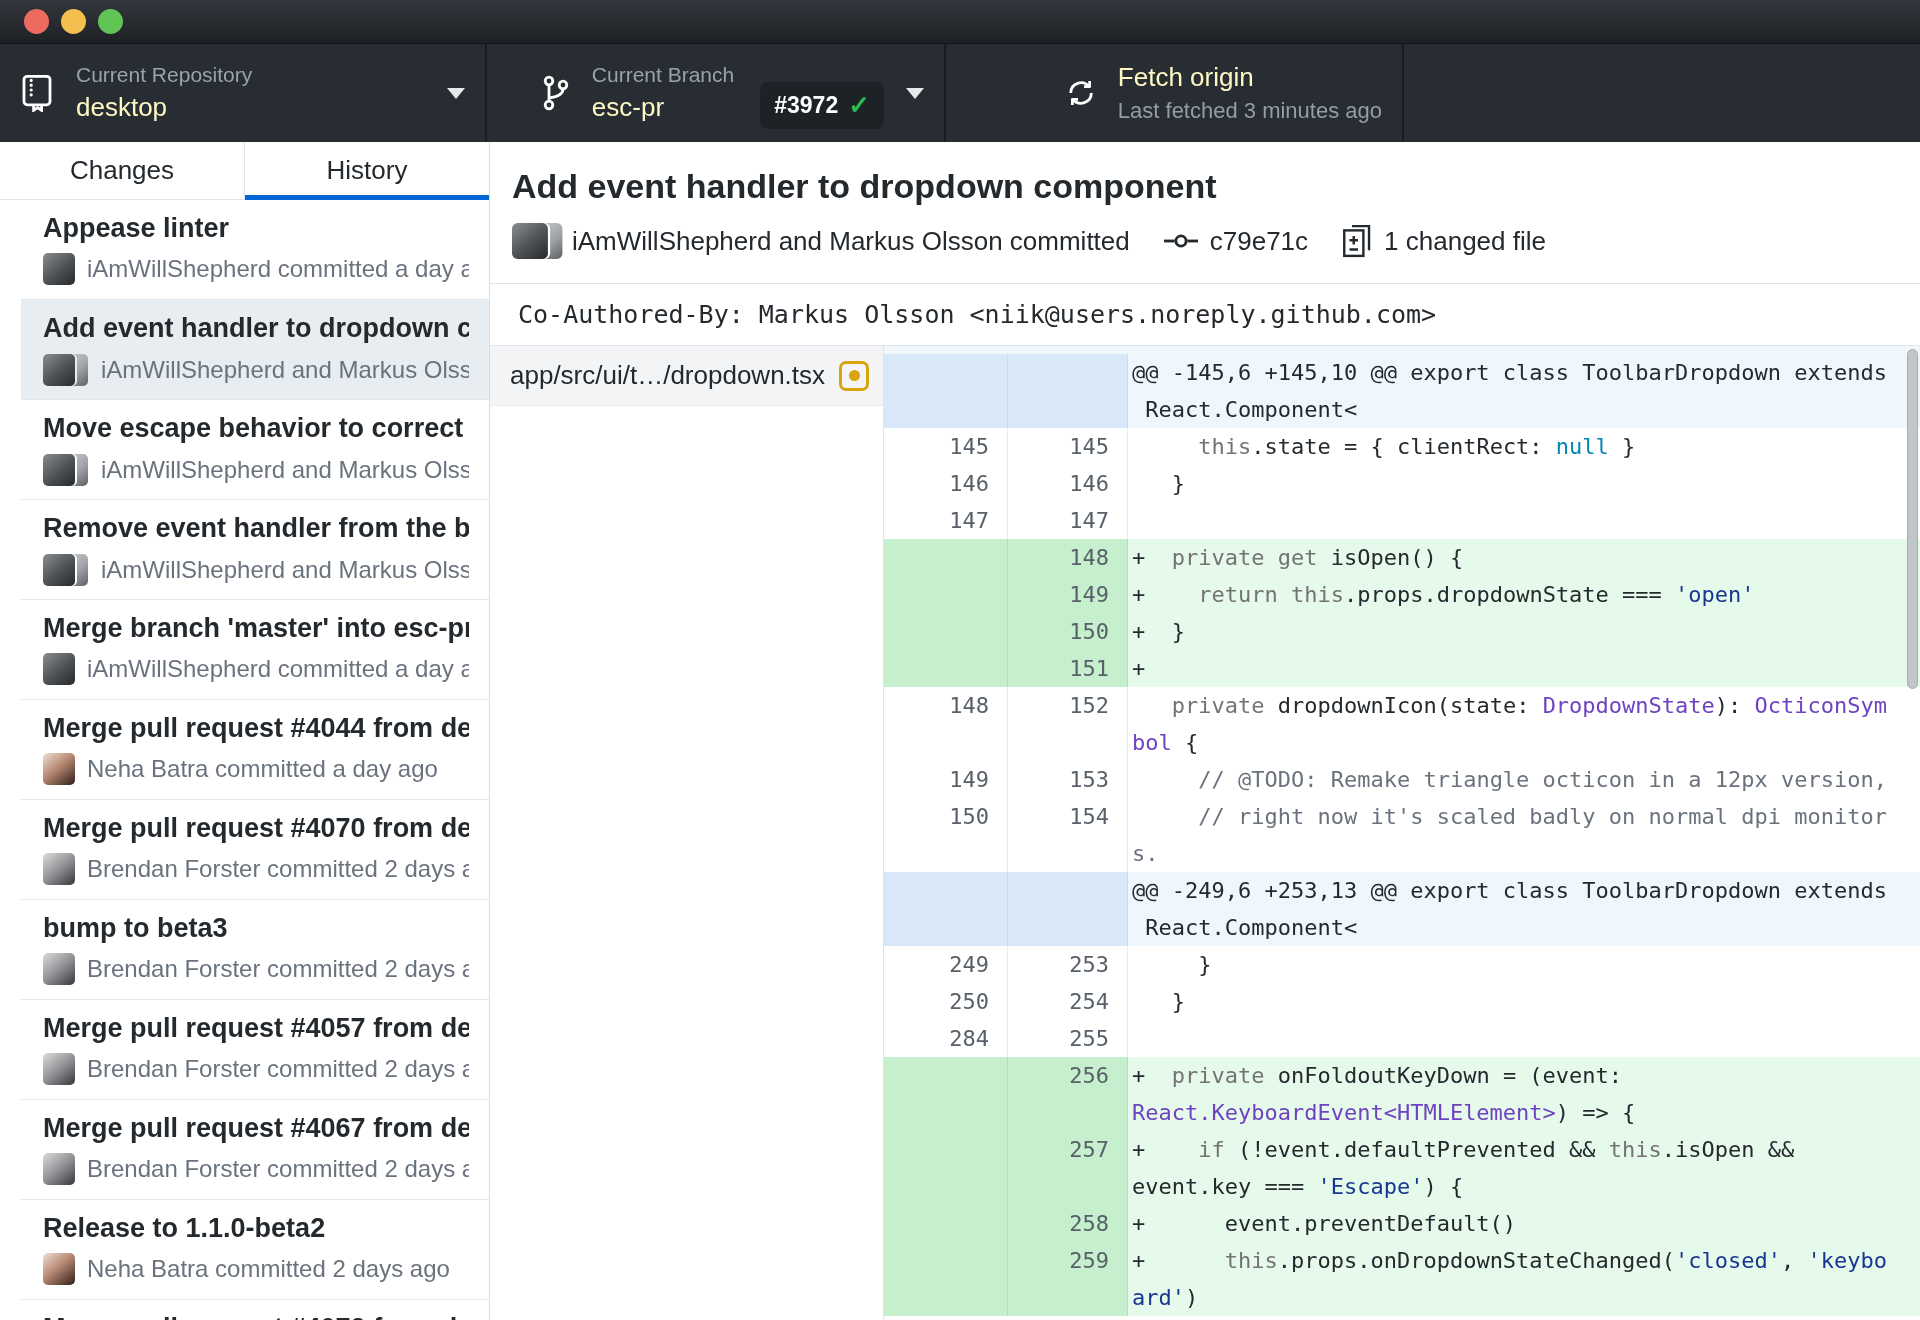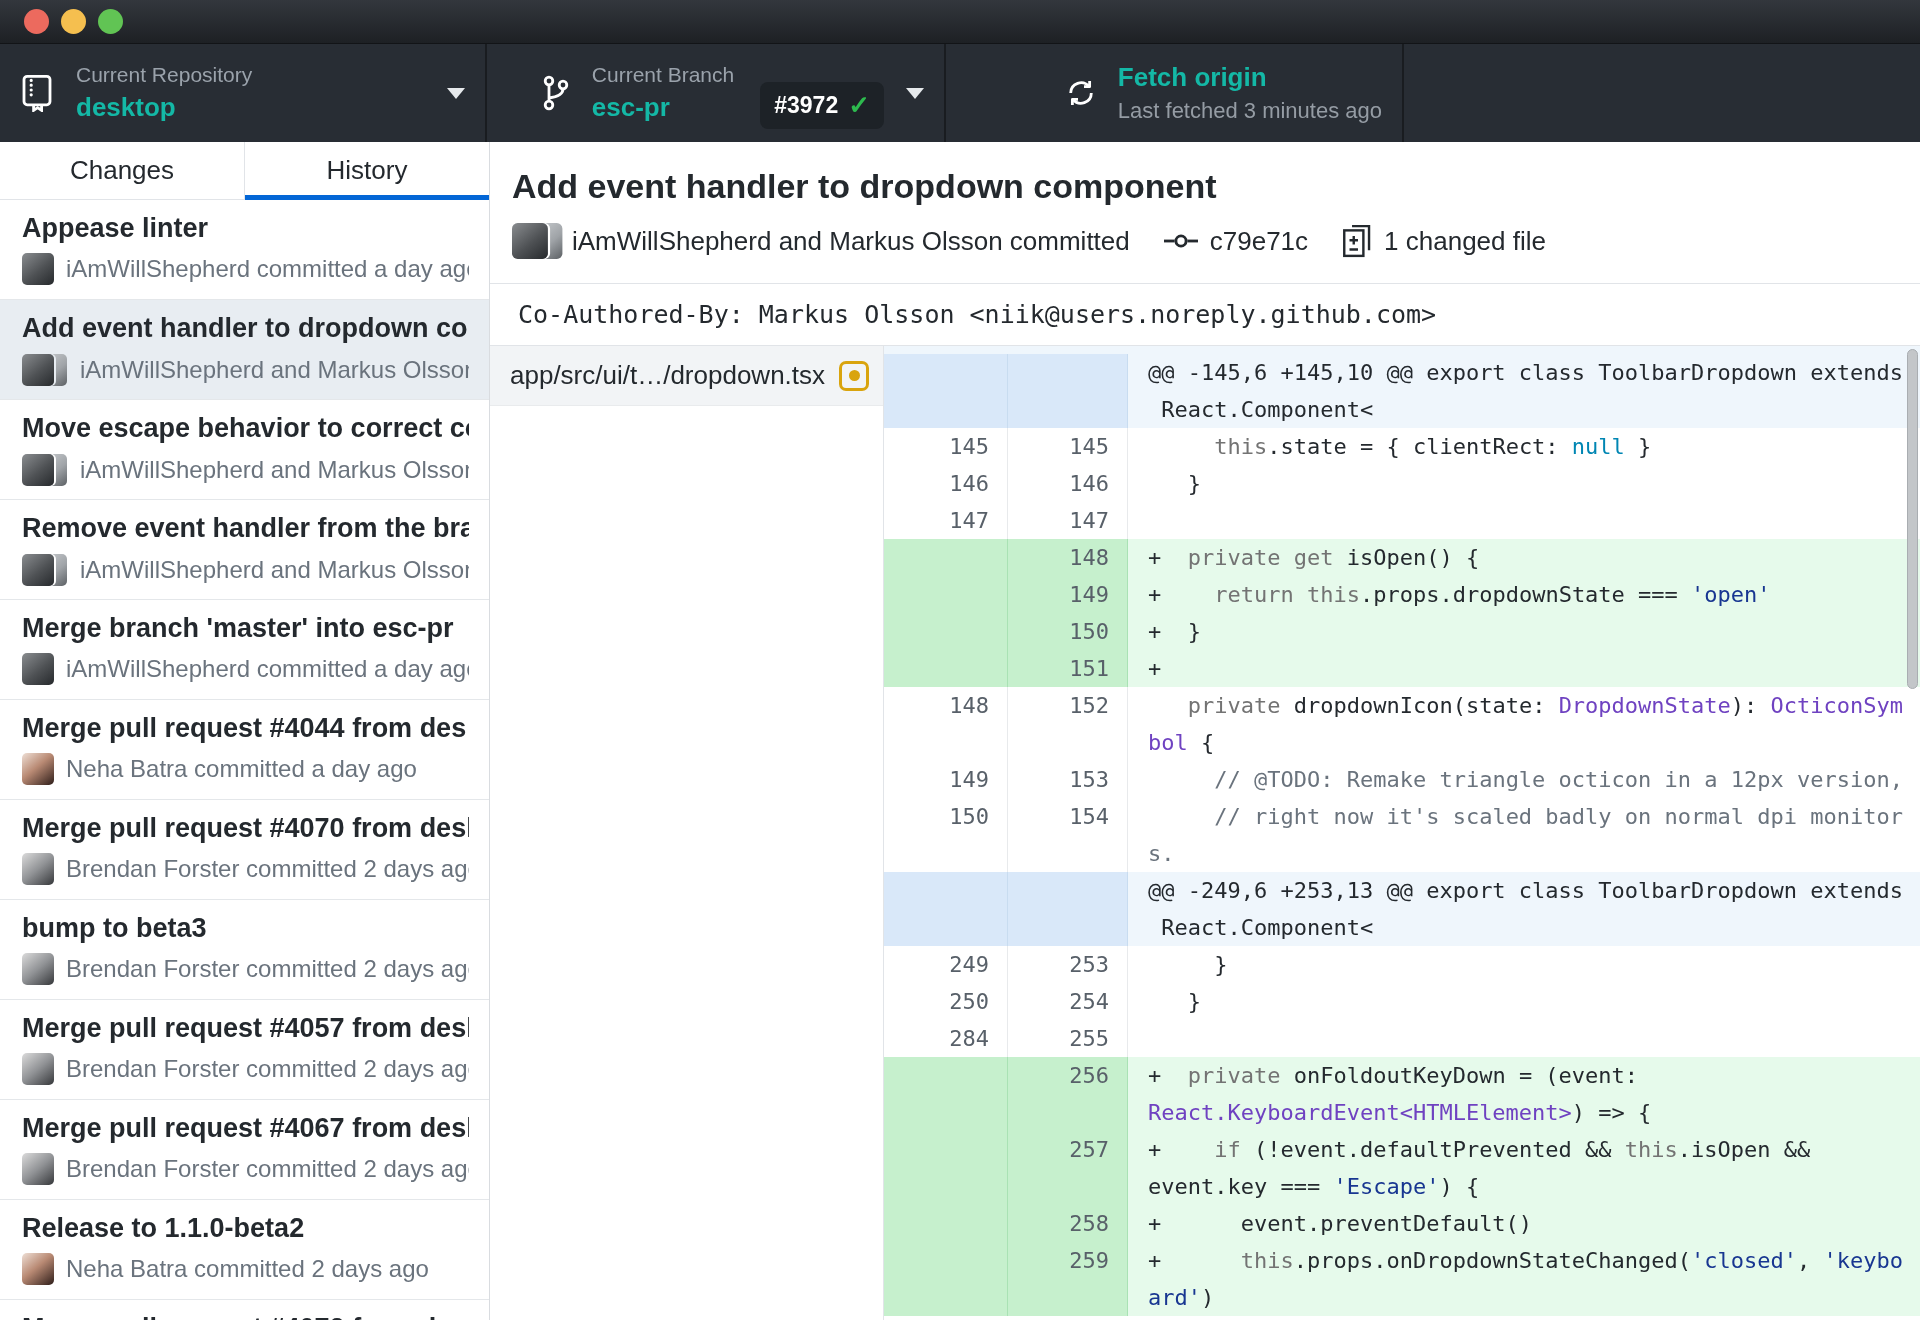--- a/index.html
+++ b/index.html
@@ -15,39 +15,39 @@
   .light.red{ background:#ec6a5e; } .light.yellow{ background:#f5bf4f; } .light.green{ background:#61c454; }
 
   
   .toolbar { height:98px; background:#282d34; display:flex; flex:0 0 auto; color:#fff; }
   .tb-section { display:flex; align-items:center; border-right:2px solid #191c20; padding:0 20px; position:relative;justify-content:flex-end; }
   .tb-repo { width:487px; } .tb-branch { width:459px; } .tb-fetch { width:458px; }
   .tb-rest { flex:1; border-right:none; }
   .tb-icon { width:34px; height:38px; margin-right:22px; flex:0 0 auto; }
   .tb-texts { display:flex; flex-direction:column; gap:5px; min-width:0; }
   .tb-label { font-size:21px; color:#9aa2ab; }
-  .tb-value { font-size:26px; font-weight:bold; color:#14b8a6; }
+  .tb-value { font-size:26px; font-weight:normal; color:#fef9c3; }
   .caret { width:0; height:0; border-left:9px solid transparent; border-right:9px solid transparent;
            border-top:11px solid #e6e9ec; margin-left:auto; }
   .pr-badge { background:#1d2227; border-radius:8px; padding:8px 14px; font-size:23px; font-weight:bold;
               display:flex; align-items:center; gap:10px; margin-left:26px;margin-top:24px; }
   .pr-check { color:#2dba4e; font-size:26px; font-weight:bold; }
   .tb-branch .caret { margin-left:22px; }
   .fetch-sub { font-size:22px; color:#959ca4; font-weight:normal; }
 
   
   .content { flex:1; display:flex; min-height:0; }
 
   
   .sidebar { width:490px; flex:0 0 auto; border-right:1px solid #d9dce0; display:flex; flex-direction:column; background:#fff; }
   .tabs { height:58px; display:flex; flex:0 0 auto; border-bottom:1px solid #e1e4e8; }
   .tab { flex:1; display:flex; align-items:center; justify-content:center; font-size:26px; color:#24292e; cursor:default; position:relative; }
   .tab.inactive { border-right:1px solid #e1e4e8; }
   .tab.active::after { content:""; position:absolute; left:0; right:0; bottom:-1px; height:5px; background:#0366d6; }
-  .commit-list { flex:1; overflow:hidden; }
+  .commit-list { flex:1; overflow:hidden;padding-left:21px; }
   .commit-item { height:100px; padding:13px 20px 0 22px; border-bottom:1px solid #e4e7ea; }
   .commit-item.selected { background:#e8edf2; }
   .ci-title { font-size:27px; font-weight:bold; color:#24292e; white-space:nowrap; overflow:hidden; }
   .ci-byline { margin-top:9px; display:flex; align-items:center; gap:12px; font-size:24px; color:#6a737d; white-space:nowrap; overflow:hidden; }
   .avatar { width:32px; height:32px; border-radius:5px; flex:0 0 auto; }
   .av-pair { position:relative; width:46px; height:34px; flex:0 0 auto; }
   .av-pair .avatar { position:absolute; top:1px; }
   .av-pair .back { left:13px; }
   .av-pair .front { left:0; box-shadow:2px 0 0 #fff; }
   .commit-item.selected .av-pair .front { box-shadow:2px 0 0 #e8edf2; }
@@ -74,21 +74,21 @@
   .status-modified { width:30px; height:30px; border:3px solid #d9a40e; border-radius:7px; flex:0 0 auto; margin-left:10px;
                      display:flex; align-items:center; justify-content:center; }
   .status-modified i { width:11px; height:11px; border-radius:50%; background:#d9a40e; display:block; }
 
   .diff-pane { flex:1; min-width:0; overflow:hidden; position:relative;
                font-family:"DejaVu Sans Mono","Liberation Mono",monospace; font-size:22px; line-height:37px; }
   .diff-row { display:flex; align-items:stretch; }
   .gut { flex:0 0 auto; text-align:right; color:#586069; }
   .gut.old { width:124px; padding-right:18px; }
   .gut.new { width:120px; padding-right:18px; }
-  .code { flex:1; min-width:0; padding-left:20px; white-space:pre; color:#24292e; }
+  .code { flex:1; min-width:0; padding-left:4px; white-space:pre; color:#24292e; }
   .t-ctx .gut { background:#fff; border-right:1px solid #e8eaec; }
   .t-add { background:#e6faeb; }
   .t-add .gut { background:#c6f0cd; border-right:1px solid #a9e2b4; }
   .t-hunk { background:#eff6fc; }
   .t-hunk .gut { background:#d9e8f9; border-right:1px solid #c8dcf0; }
   .t-hunk:first-child { padding-top:8px; }
   .seg-p{ color:#24292e; } .seg-k{ color:#737373; } .seg-s{ color:#183691; }
   .seg-a{ color:#0086b3; } .seg-t{ color:#6f42c1; } .seg-c{ color:#6a737d; }
 
   .v-scrollbar { position:absolute; right:2px; top:3px; width:11px; height:340px; background:#c3c6c9;

